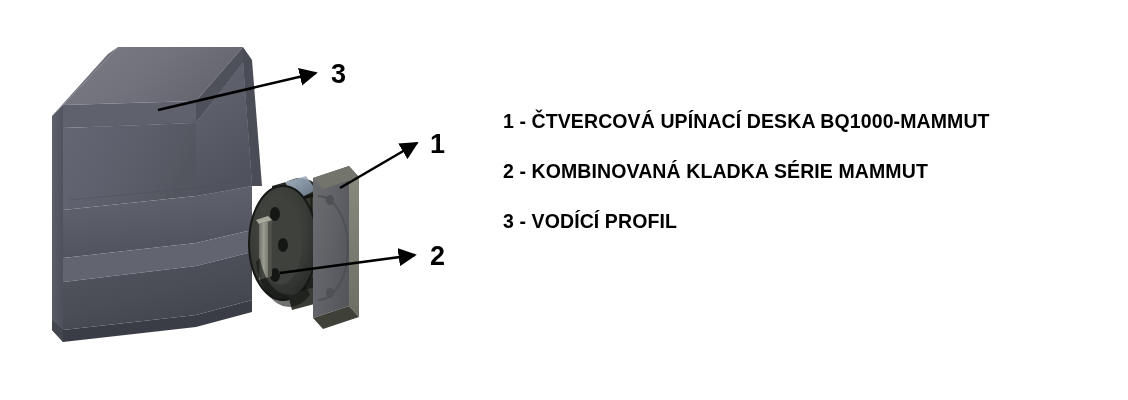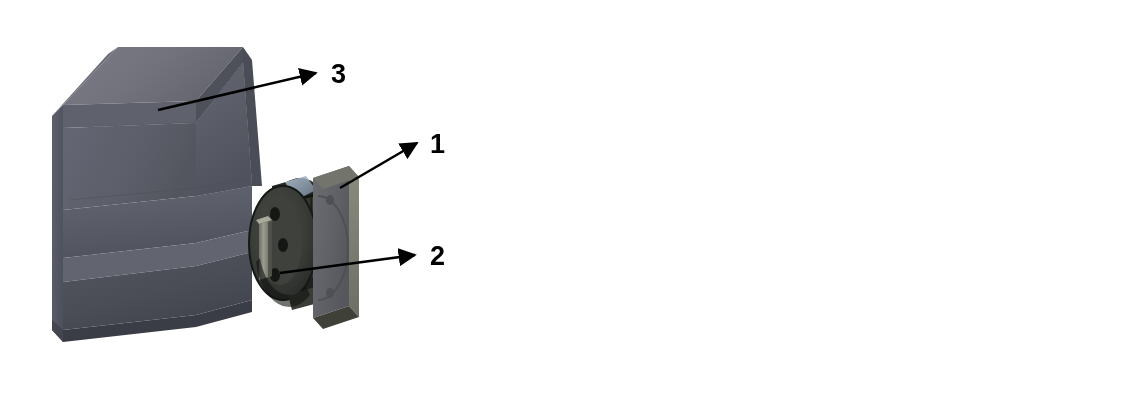--- a/index.html
+++ b/index.html
@@ -219,14 +219,19 @@
       <line x1="158" y1="110" x2="316" y2="73" stroke="#000000" stroke-width="2.6" marker-end="url(#arrowHead)"></line>
       <line x1="340" y1="188" x2="417" y2="143" stroke="#000000" stroke-width="2.6" marker-end="url(#arrowHead)"></line>
       <line x1="280" y1="273" x2="415" y2="255" stroke="#000000" stroke-width="2.6" marker-end="url(#arrowHead)"></line>
     </g>
   </svg>
 
   <div class="callout-num" id="callout-label-3">3</div>
   <div class="callout-num" id="callout-label-1">1</div>
   <div class="callout-num" id="callout-label-2">2</div>
 
+  <div class="legend">
+    <div class="legend-row">1 - ČTVERCOVÁ UPÍNACÍ DESKA BQ1000-MAMMUT</div>
+    <div class="legend-row">2 - KOMBINOVANÁ KLADKA SÉRIE MAMMUT</div>
+    <div class="legend-row">3 - VODÍCÍ PROFIL</div>
+  </div>
 
 </div>
 
 </body></html>

